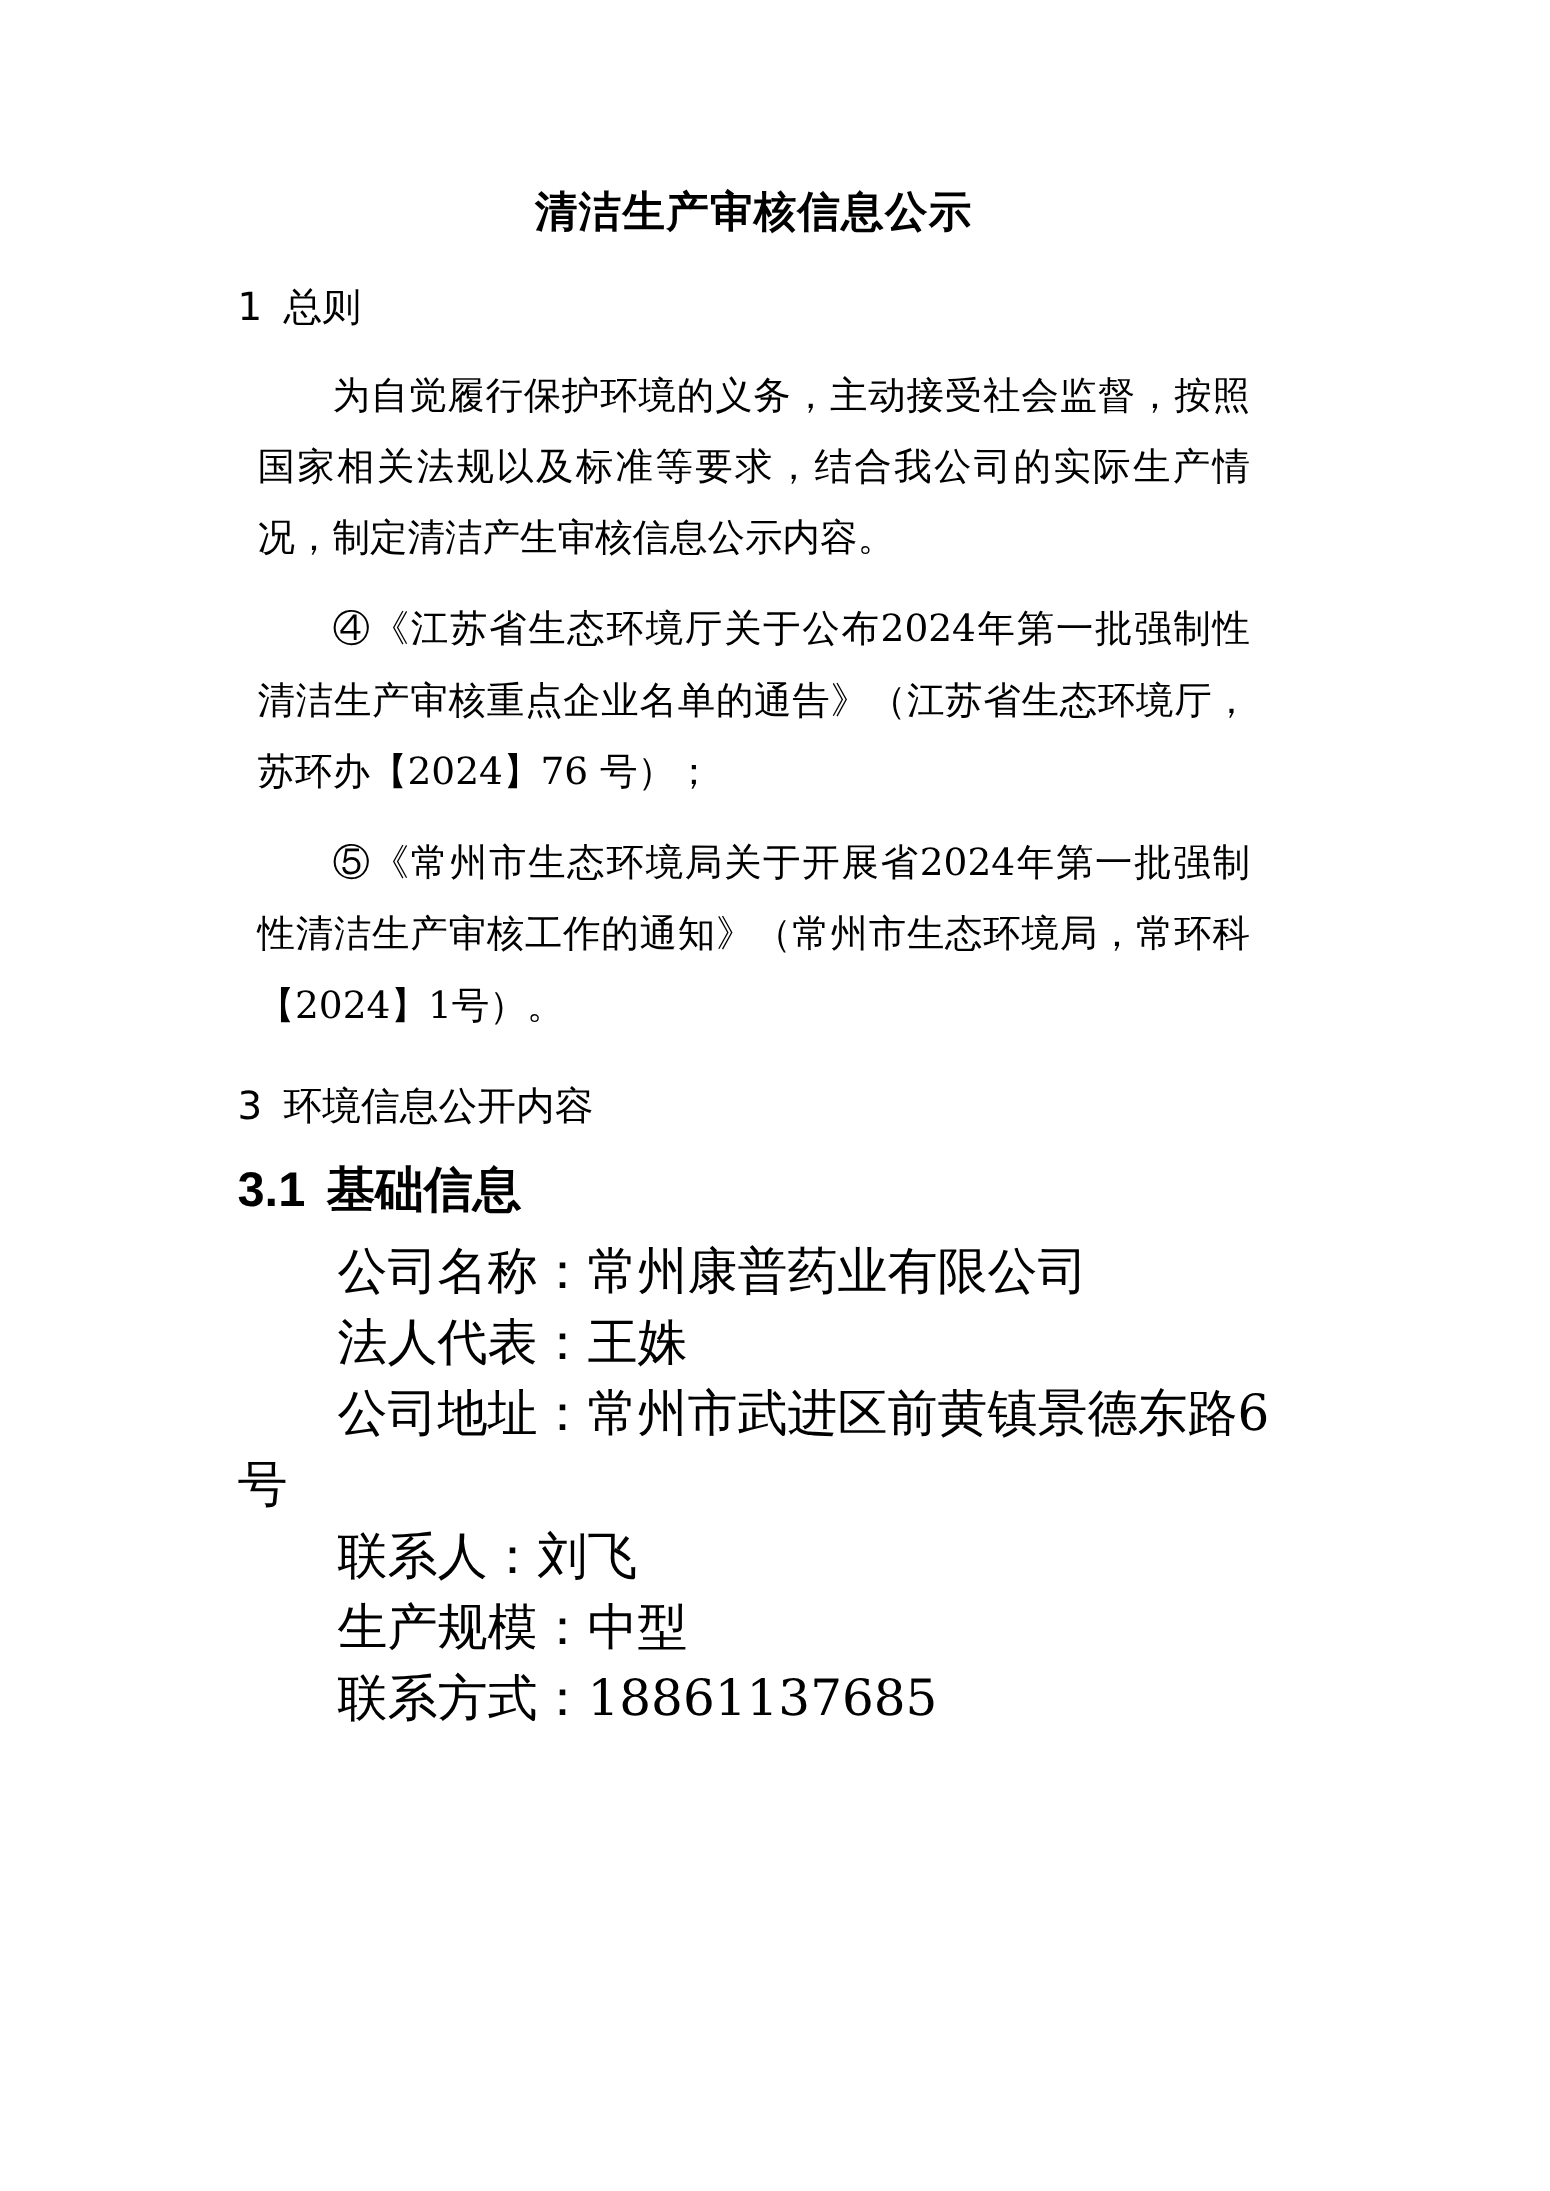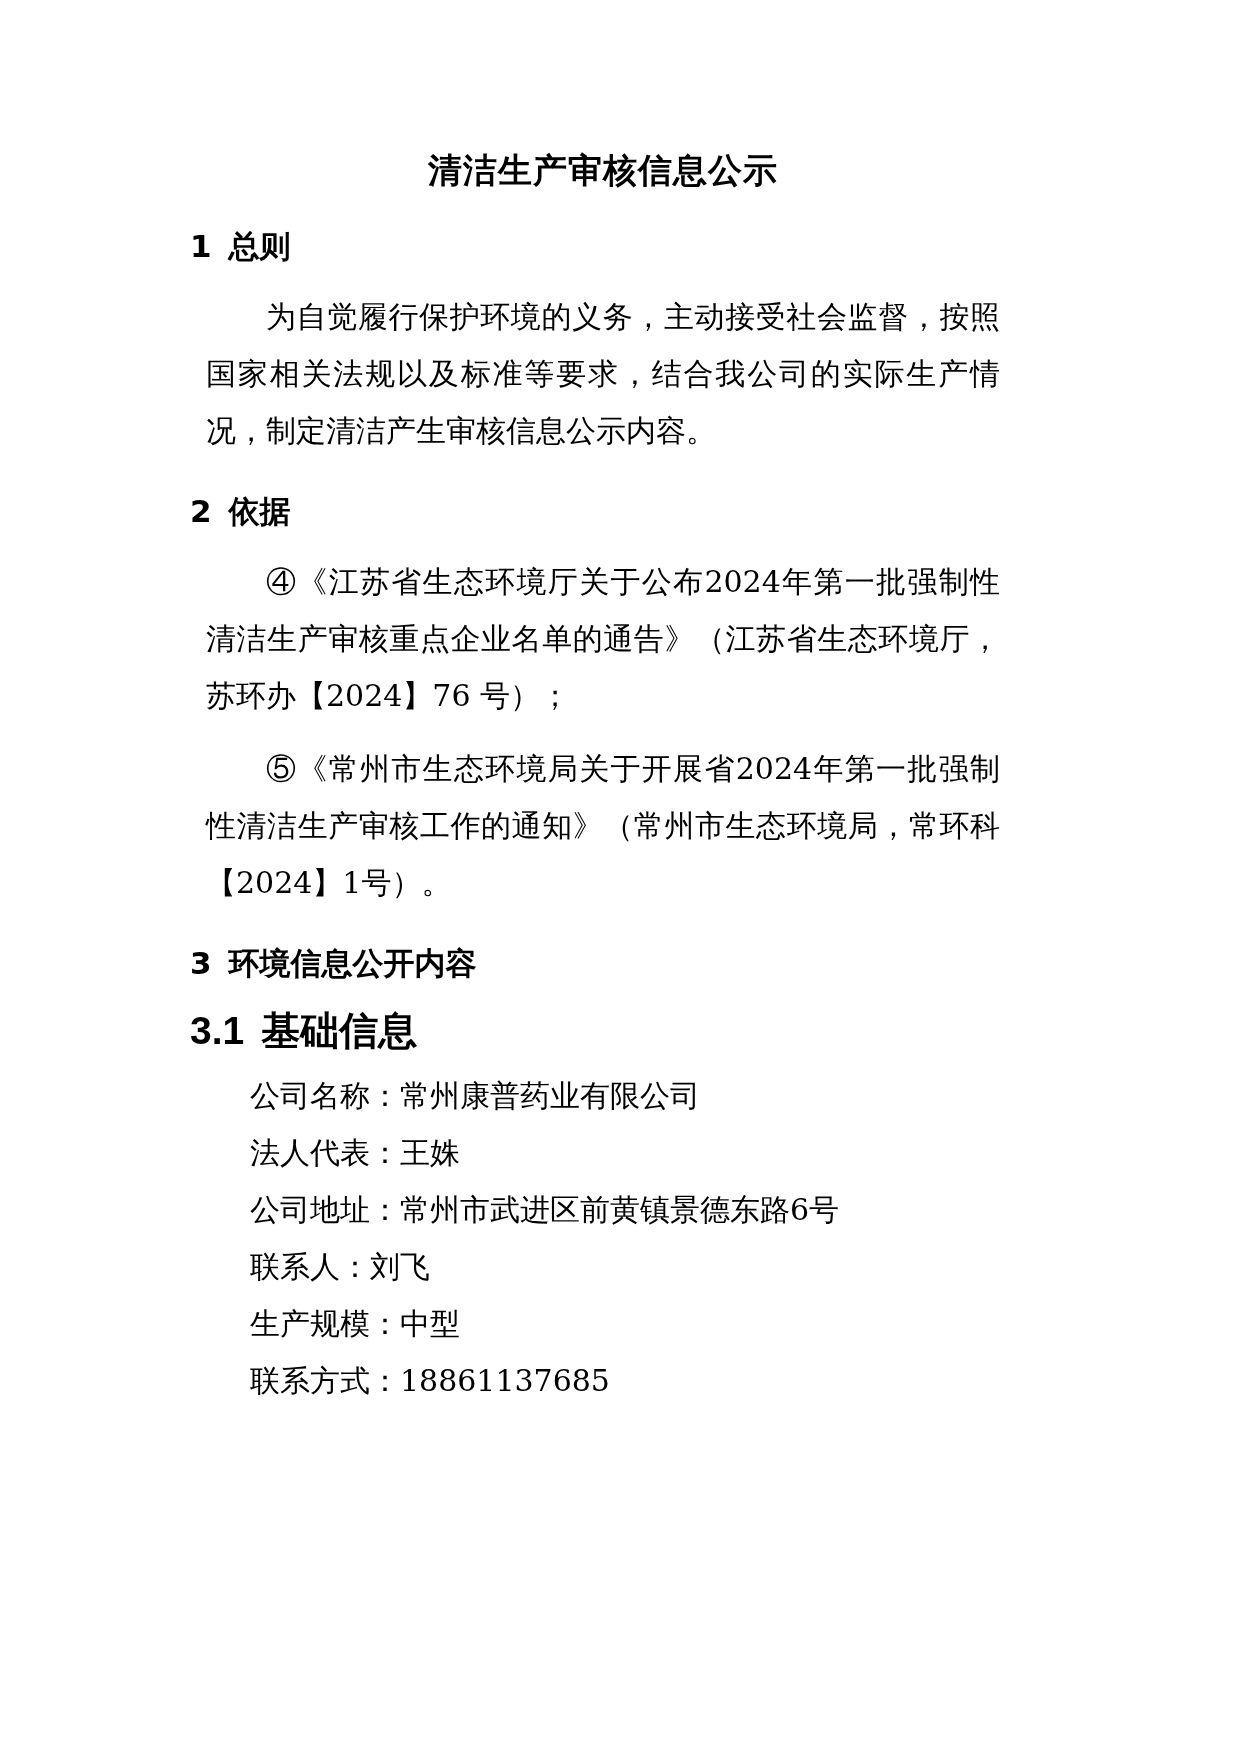--- a/index.html
+++ b/index.html
@@ -25,21 +25,21 @@
     font-family: "DejaVu Sans", "Liberation Sans", sans-serif;
     font-weight: 700;
     font-size: 34px;
     line-height: 48px;
     text-align: center;
     margin: 0 0 26px 0;
     letter-spacing: 1px;
   }
   .h1 {
     font-family: "DejaVu Sans", "Liberation Sans", sans-serif;
-    font-weight: 700;
+    font-weight: 400;
     font-size: 31px;
     line-height: 40px;
     margin: 32px 0 22px 0;
   }
   .h2sub {
     font-family: Liberation Sans, sans-serif;
     font-weight: 700;
     font-size: 39px;
     line-height: 40px;
     margin: 28px 0 16px 0;
@@ -50,21 +50,21 @@
   }
   .para {
     font-size: 30px;
     line-height: 57px;
     text-align: justify;
     text-indent: 2em;
     margin: 16px;
     word-break: break-all;
   }
   .info-line {
-    font-size: 30px;
+    font-size: 40px;
     line-height: 57px;
     margin: 0;
     text-indent: 2em;
   }
   .info-label, .info-colon, .info-value {
     display: inline;
   }
 </style>
 </head>
 <body>
@@ -72,23 +72,20 @@
 <div class="page">
   <div class="content">
 
     <h1 class="doc-title">清洁生产审核信息公示</h1>
 
     <h2 class="h1">
       <span class="h-num">1</span><span>总则</span>
     </h2>
     <p class="para">为自觉履行保护环境的义务，主动接受社会监督，按照国家相关法规以及标准等要求，结合我公司的实际生产情况，制定清洁产生审核信息公示内容。</p>
 
-    <h2 class="h1">
-      <span class="h-num">2</span><span>依据</span>
-    </h2>
     <p class="para">④《江苏省生态环境厅关于公布2024年第一批强制性清洁生产审核重点企业名单的通告》（江苏省生态环境厅，苏环办【2024】76 号）；</p>
     <p class="para">⑤《常州市生态环境局关于开展省2024年第一批强制性清洁生产审核工作的通知》（常州市生态环境局，常环科【2024】1号）。</p>
 
     <h2 class="h1">
       <span class="h-num">3</span><span>环境信息公开内容</span>
     </h2>
 
     <h3 class="h2sub">
       <span class="h-num">3.1</span><span>基础信息</span>
     </h3>

